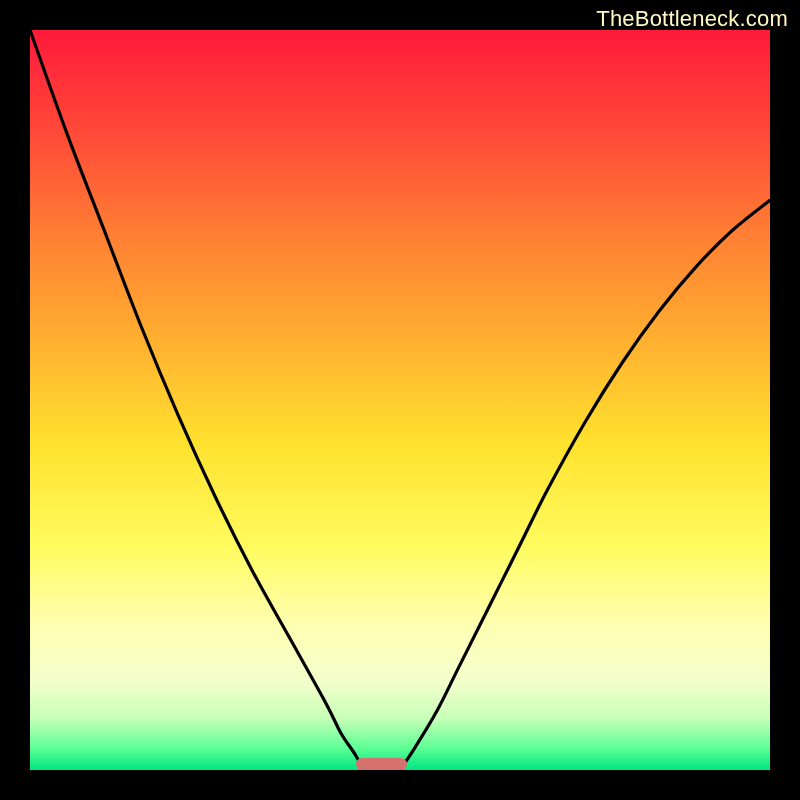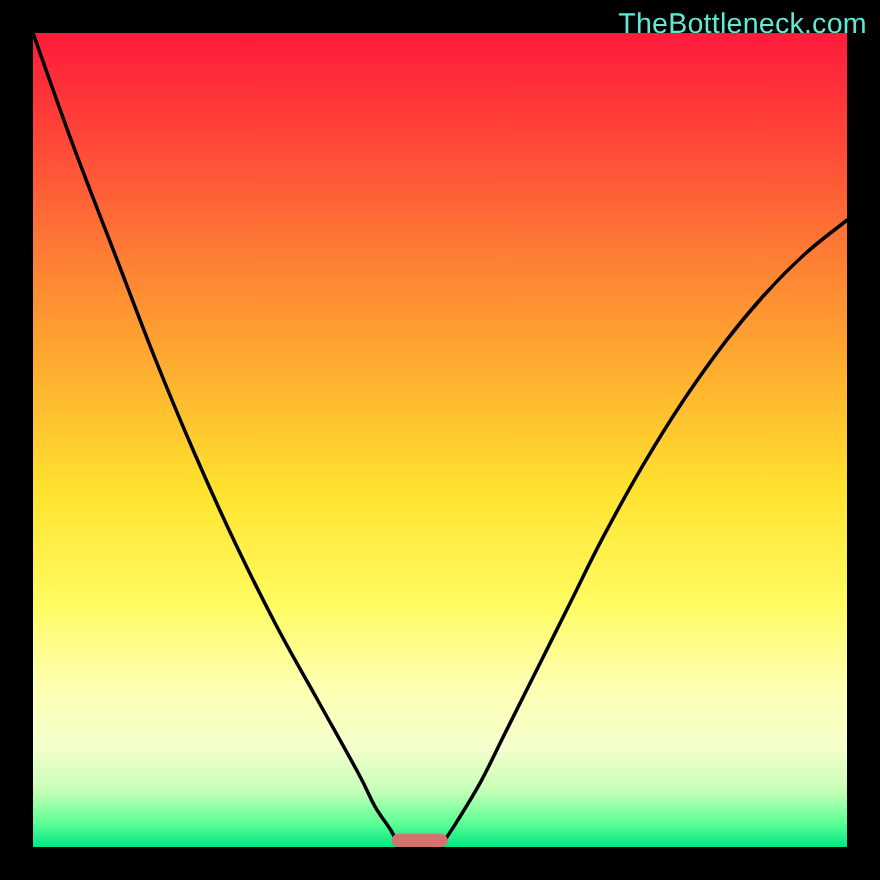--- a/index.html
+++ b/index.html
@@ -37,22 +37,22 @@
       #f3ffcc 88%,
       #c8ffb8 93%,
       #5fff95 97%,
       #00e684 100%
     );
   }
   .watermark {
     position: absolute;
     top: 6px;
     right: 12px;
-    color: #5eead4;
-    font-size: 26px;
+    color: #fef9c3;
+    font-size: 22px;
     font-weight: 500;
     letter-spacing: 0.2px;
     user-select: none;
   }
   svg.curves {
     position: absolute;
     top: 0;
     left: 0;
     width: 740px;
     height: 740px;

